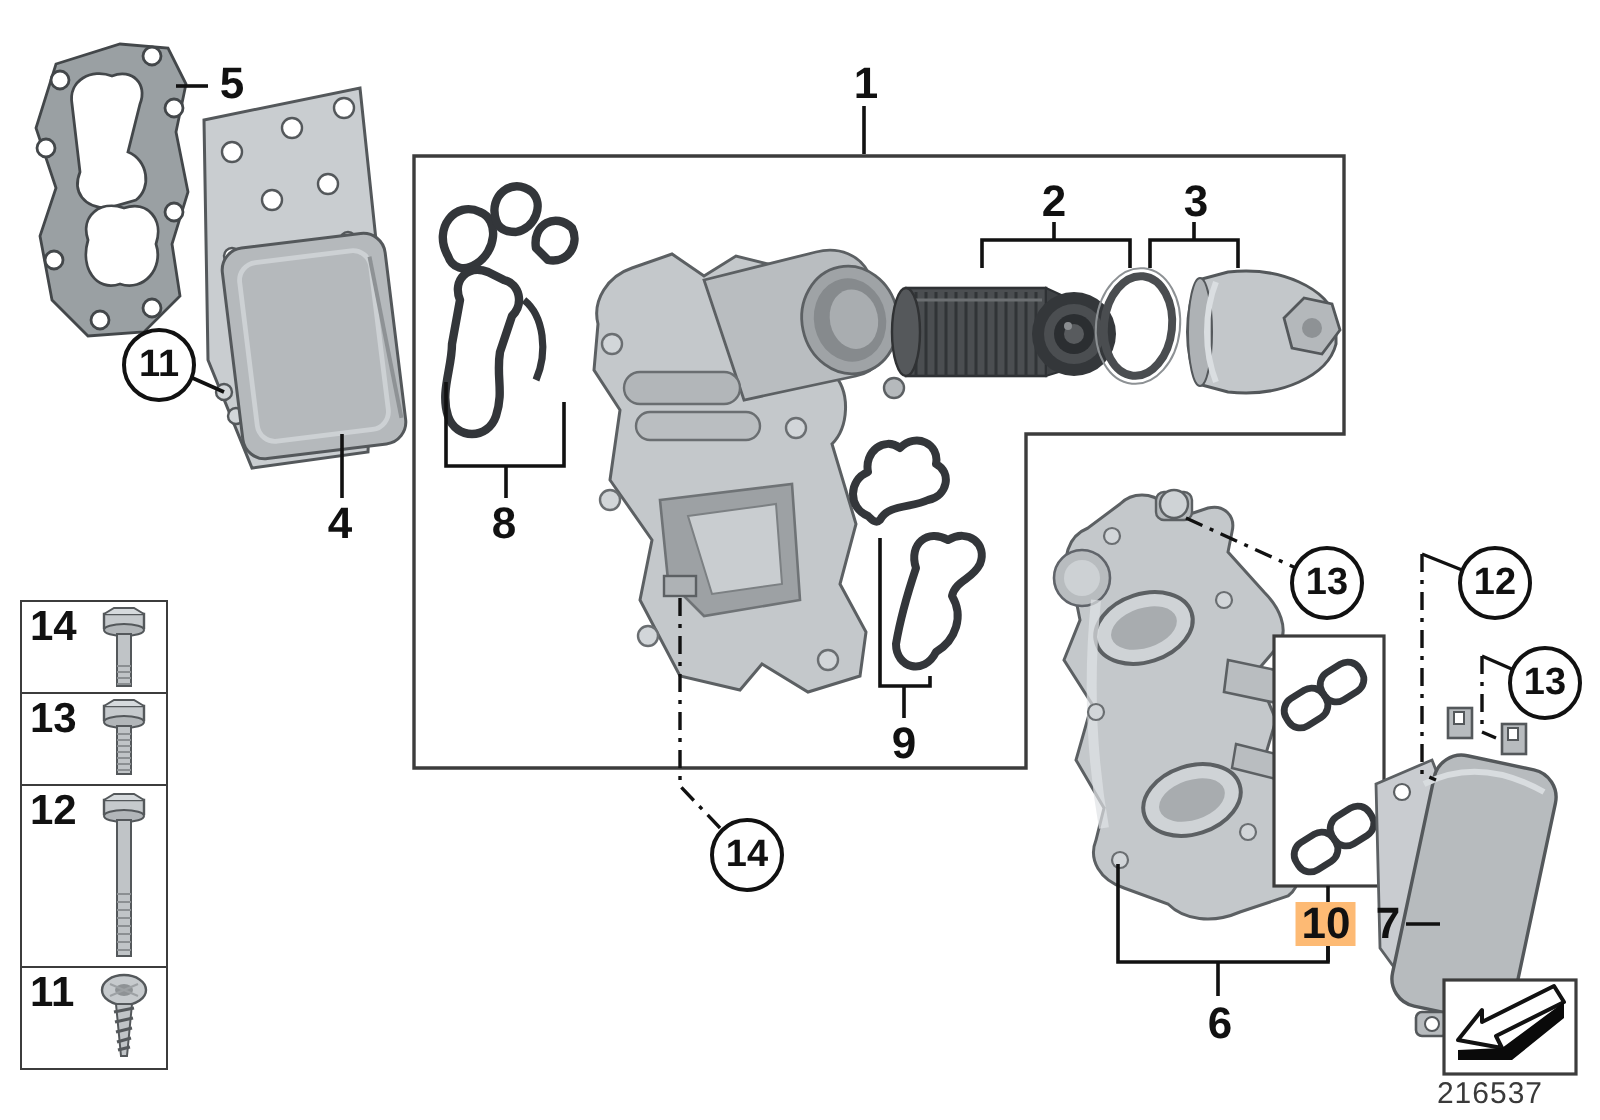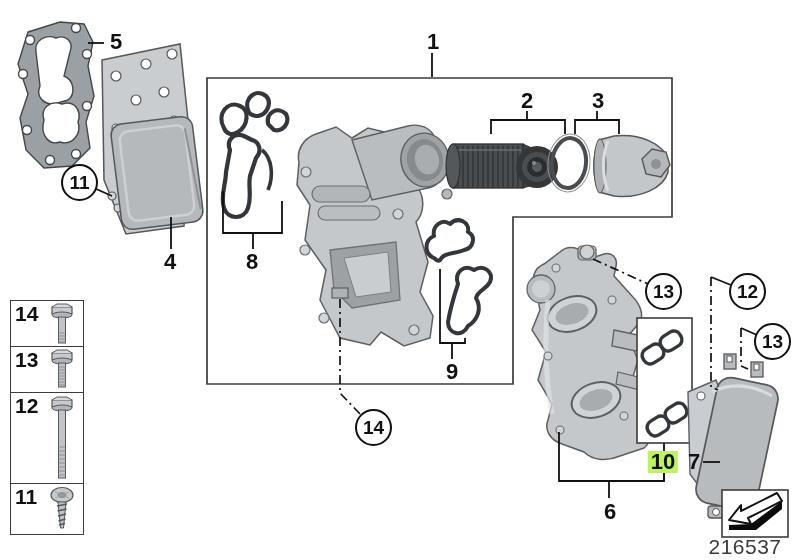--- a/index.html
+++ b/index.html
@@ -1,31 +1,31 @@
 <!DOCTYPE html>
 <html><head>
 <meta charset="utf-8">
 <style>
   html,body{margin:0;padding:0;background:#fff;}
   .canvas{position:relative;width:800px;height:560px;background:#ffffff;
           font-family:"Liberation Sans",sans-serif;overflow:hidden;}
   .canvas svg.layer{position:absolute;left:0;top:0;}
   .lbl{position:absolute;transform:translate(-50%,-50%);font-weight:700;
        font-size:22px;color:#111;line-height:1;white-space:nowrap;cursor:pointer;}
-  .lbl.bg{background:#bef264;padding:0 3px;}
+  .lbl.bg{background:#fdba74;padding:0 3px;}
   .circ{position:absolute;width:33px;height:33px;margin-left:-18px;margin-top:-18px;
         border:2.5px solid #111;border-radius:50%;background:#fff;display:flex;
         align-items:center;justify-content:center;font-weight:700;font-size:19px;
         color:#111;line-height:1;cursor:pointer;box-sizing:content-box;}
   .ftable{position:absolute;left:10px;top:300px;width:72px;border:1.6px solid #3c3c3c;background:#fff;}
   .fcell{position:relative;border-top:1.6px solid #3c3c3c;}
   .fcell.first{border-top:none;}
   .fnum{position:absolute;left:4px;top:1px;font-weight:700;font-size:21px;color:#111;line-height:1.1;}
   .ficon{position:absolute;left:34px;top:2px;}
-  .pn{position:absolute;transform:translate(-50%,-50%);font-size:21px;color:#3a3a3a;letter-spacing:.5px;}
+  .pn{position:absolute;transform:translate(-50%,-50%);font-size:15px;color:#3a3a3a;letter-spacing:.5px;}
 </style>
 </head>
 <body>
 
 <div class="canvas">
 
   <svg class="layer" width="800" height="560" viewBox="0 0 800 560">
 
     <polygon points="207,78 672,78 672,217 513,217 513,384 207,384" fill="none" stroke="#3c3c3c" stroke-width="1.7"></polygon>
 

